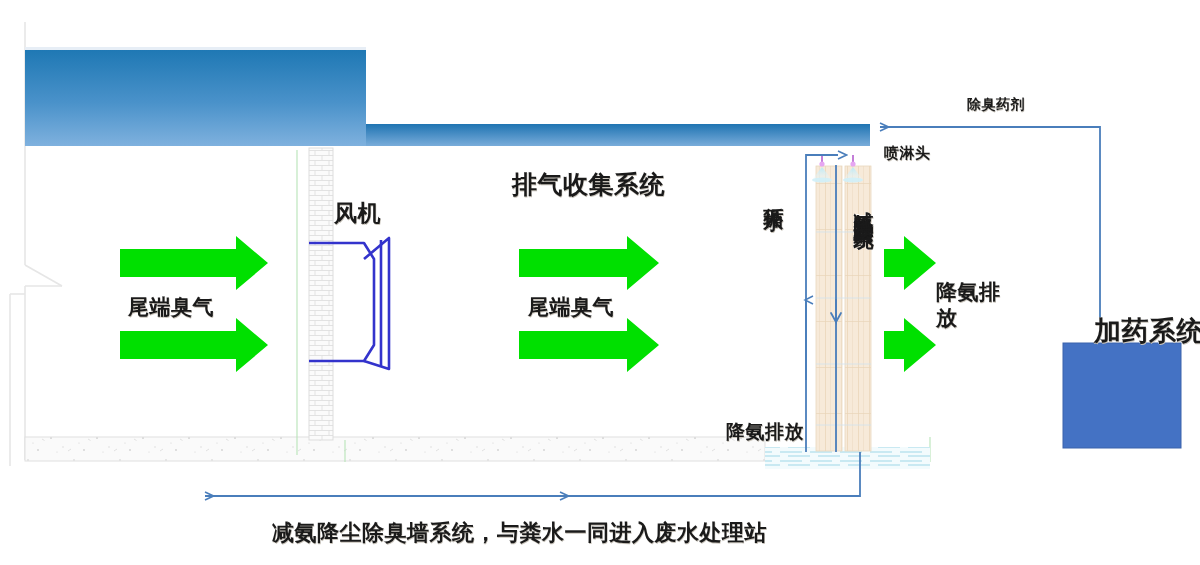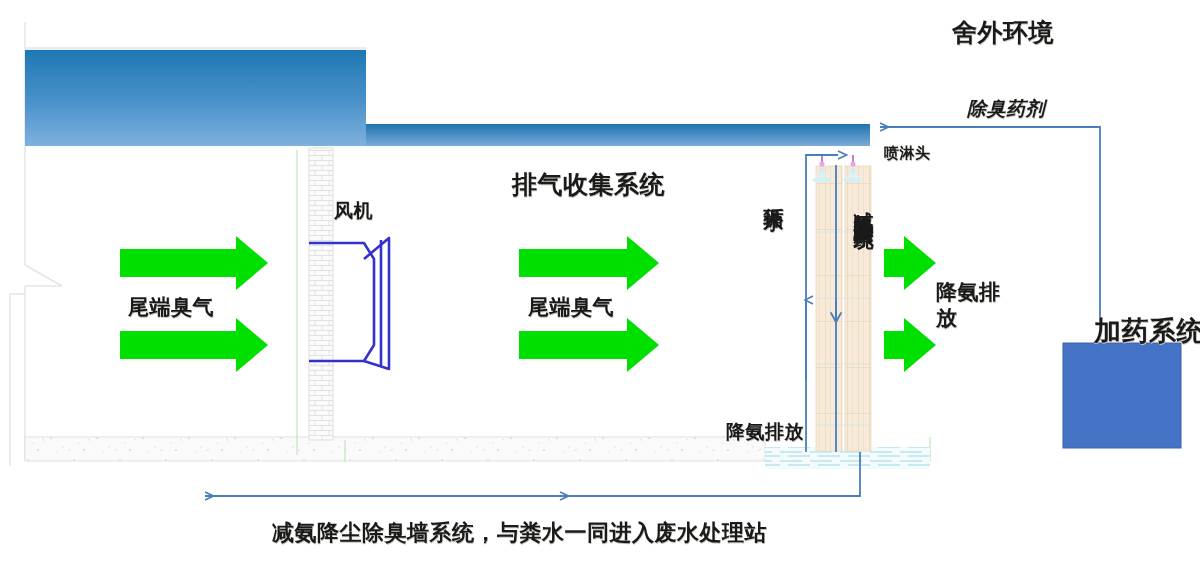--- a/index.html
+++ b/index.html
@@ -181,38 +181,37 @@
       <path d="M1100 340 V127 H880" marker-end="url(#mArrowL)"></path>
 
       <path d="M860 452 V496 H560" marker-end="url(#mArrowL)"></path>
       <path d="M560 496 H205" marker-end="url(#mArrowL)"></path>
     </g>
 
     <rect x="1063" y="343" width="118" height="105" fill="#4472c4" stroke="#3a62ab" stroke-width="1"></rect>
 
   </svg>
 
-  <div class="lbl" style="left:952px; top:16px; font-size:25px;">舍外环境</div>
-
-
-  <div class="lbl" style="left:334px; top:198px; font-size:19px;">风机</div>
+
+
+  <div class="lbl" style="left:334px; top:198px; font-size:23px;">风机</div>
 
   <div class="lbl" style="left:512px; top:168px; font-size:25px;">排气收集系统</div>
 
   <div class="lbl" style="left:128px; top:293px; font-size:21px;">尾端臭气</div>
 
   <div class="lbl" style="left:528px; top:293px; font-size:21px;">尾端臭气</div>
 
   <div class="lbl-v" style="left:761px; top:192px; font-size:20px;">循环水</div>
 
   <div class="lbl-v" style="left:851px; top:196px; font-size:20px;">减氨降尘除臭墙系统</div>
 
   <div class="lbl" style="left:884px; top:144px; font-size:15px;">喷淋头</div>
 
-  <div class="lbl" style="left:967px; top:96px; font-size:19px;font-style:italic;">除臭药剂</div>
+  <div class="lbl" style="left:967px; top:96px; font-size:14px;">除臭药剂</div>
 
   <div class="lbl" style="left:936px; top:280px; font-size:21px; line-height:1.22; white-space:normal; width:66px;">降氨排放</div>
 
   <div class="lbl" style="left:1082px; top:313px; font-size:27px;margin-left:12px;">加药系统</div>
 
   <div class="lbl" style="left:726px; top:419px; font-size:19px;">降氨排放</div>
 
   <div class="lbl" style="left:272px; top:518px; font-size:22px;">减氨降尘除臭墙系统，与粪水一同进入废水处理站</div>
 
 </div>

